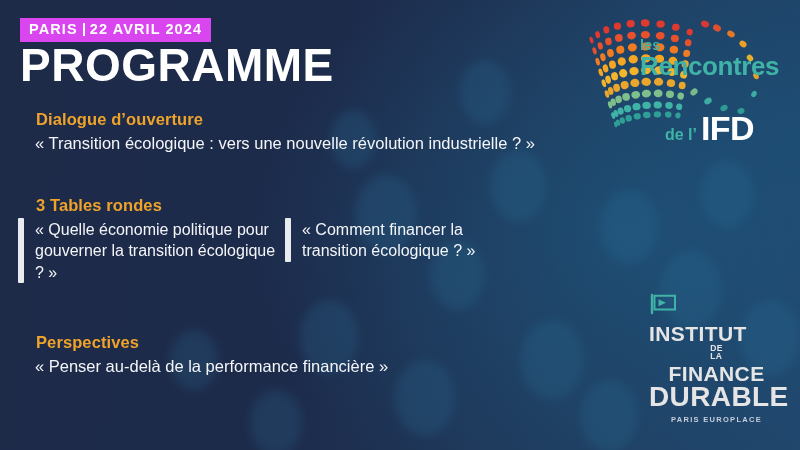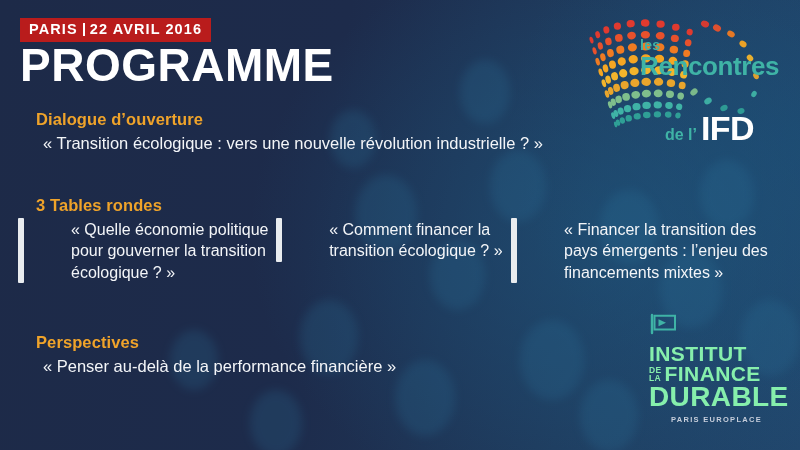--- a/index.html
+++ b/index.html
@@ -28,21 +28,21 @@
     filter: blur(5px);
   }
   .bg-dots span {
     position: absolute;
     border-radius: 50%;
     background: rgba(45,120,160,0.42);
   }
   
   .date-badge {
     position: absolute; left: 20px; top: 18px;
-    background: #b91c1c;
+    background: #d946ef;
     color: #ffffff;
     font-weight: bold;
     font-size: 14.5px;
     letter-spacing: 1.1px;
     padding: 4px 9px 5px 9px;
     display: flex; align-items: center; gap: 5px;
     line-height: 1;
   }
   .date-badge .sep {
     display: inline-block;
@@ -67,21 +67,21 @@
     color: #efa32a;
     font-weight: bold;
     font-size: 16.5px;
     margin-left: 18px;
     margin-bottom: 3px;
     letter-spacing: 0.1px;
   }
   .entry {
     display: flex;
     align-items: flex-end;
-    gap: 19px;
+    gap: 11px;
   }
   .bar {
     flex: 0 0 auto;
     width: 6px;
     background: #3c9a97;
     border-radius: 1px;
   }
   .bar.white { background: #e9ecef; }
   .entry-text {
     color: #f3f5f8;
@@ -91,21 +91,21 @@
   }
   
   .columns {
     display: flex;
     align-items: flex-start;
   }
   .col { display: flex; gap: 11px; }
   .col-1 { width: 267px; }
   .col-2 { width: 243px; }
   .col-3 { width: 272px; }
-  .col .entry-text { font-size: 16px; margin-left: 36px; }
+  .col .entry-text { font-size: 16px; }
 
   
   .logo-rencontres {
     position: absolute; right: 8px; top: 8px;
     width: 208px; height: 128px;
   }
   .logo-rencontres svg { display: block; }
   .lr-text {
     position: absolute;
     left: 56px; top: 30px;
@@ -119,27 +119,27 @@
   .lr-ifd { font-size: 34px; font-weight: bold; color: #ffffff; letter-spacing: -.5px; line-height: .85; margin-top: 34px; }
 
   
   .logo-ifd {
     position: absolute; right: 16px; bottom: 26px;
     text-align: left;
     width: 135px;
   }
   .ifd-mark { margin-bottom: 5px; }
   .ifd-name {
-    color: #86efac;
+    color: #e5e5e5;
     font-weight: bold;
     line-height: 0.96;
     letter-spacing: .4px;
   }
   .ifd-l1 { font-size: 21px; }
-  .ifd-l2 { font-size: 21px; display: flex; align-items: center; gap: 3px; }
+  .ifd-l2 { font-size: 21px; display: flex; align-items: center; gap: 3px; flex-direction: column; }
   .ifd-dela {
     font-size: 8.5px; font-weight: bold;
     line-height: 1.0;
     display: inline-block;
     text-align: left;
   }
   .ifd-l3 { font-size: 28px; }
   .ifd-sub {
     color: #c6cedb;
     font-size: 7.5px;
@@ -169,21 +169,21 @@
     <span style="left:250px; top:390px; width:52px; height:66px;"></span>
     <span style="left:580px; top:380px; width:58px; height:72px;"></span>
     <span style="left:170px; top:330px; width:48px; height:60px;"></span>
     <span style="left:460px; top:60px;  width:50px; height:64px;"></span>
     <span style="left:330px; top:110px; width:46px; height:58px;"></span>
   </div>
 
   <div class="date-badge">
     <span>PARIS</span>
     <span class="sep"></span>
-    <span>22 AVRIL 2016</span>
+    <span>22 AVRIL 2024</span>
   </div>
 
   <div class="title">PROGRAMME</div>
 
   <div class="section sec-dialogue">
     <div class="sec-heading">Dialogue d’ouverture</div>
     <div class="entry">
       <div class="bar"></div>
       <div class="entry-text">« Transition écologique : vers une nouvelle révolution industrielle ? »</div>
     </div>
@@ -192,24 +192,20 @@
   <div class="section sec-tables">
     <div class="sec-heading">3 Tables rondes</div>
     <div class="columns">
       <div class="col col-1">
         <div class="bar white"></div>
         <div class="entry-text">« Quelle économie politique pour gouverner la transition écologique ? »</div>
       </div>
       <div class="col col-2">
         <div class="bar white"></div>
         <div class="entry-text">« Comment financer la transition écologique ? »</div>
-      </div>
-      <div class="col col-3">
-        <div class="bar white"></div>
-        <div class="entry-text">« Financer la transition des pays émergents : l’enjeu des financements mixtes »</div>
       </div>
     </div>
   </div>
 
   <div class="section sec-persp">
     <div class="sec-heading">Perspectives</div>
     <div class="entry">
       <div class="bar"></div>
       <div class="entry-text">« Penser au-delà de la performance financière »</div>
     </div>

